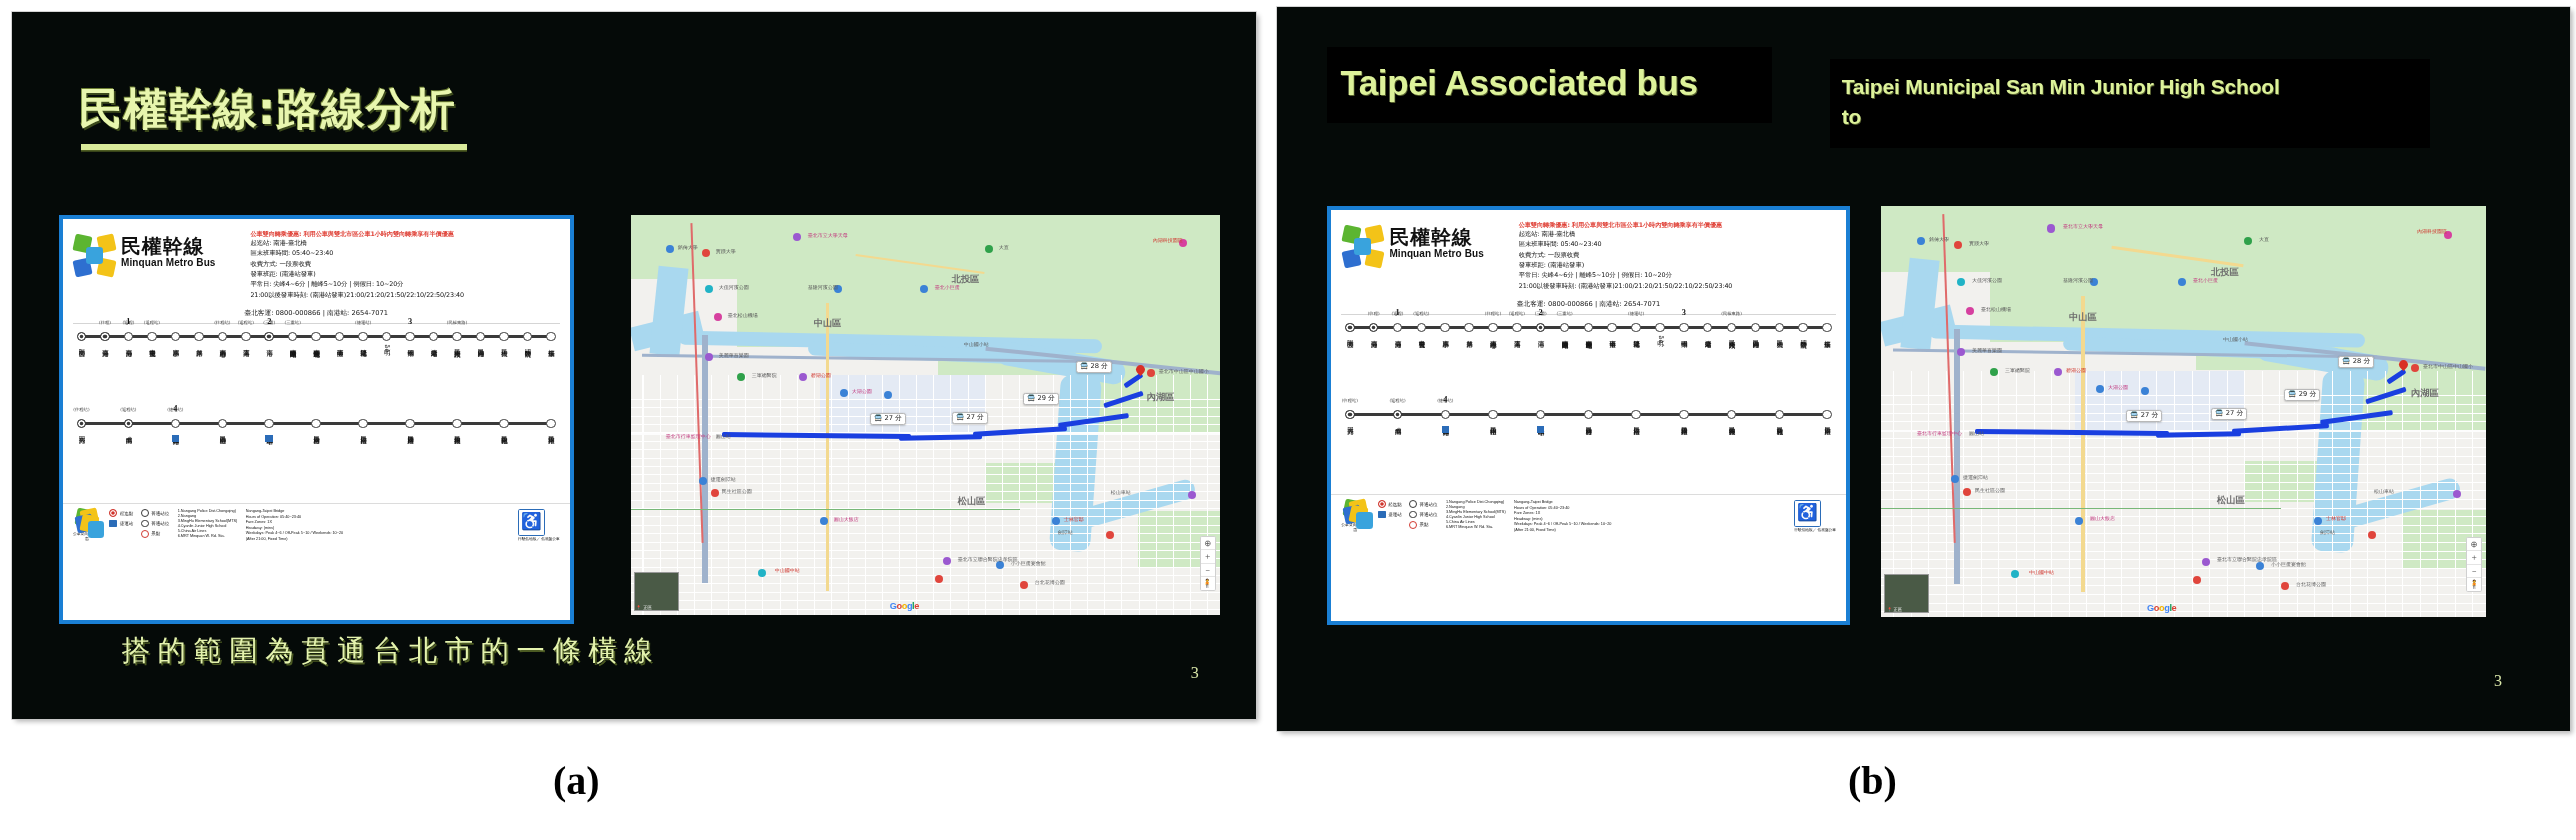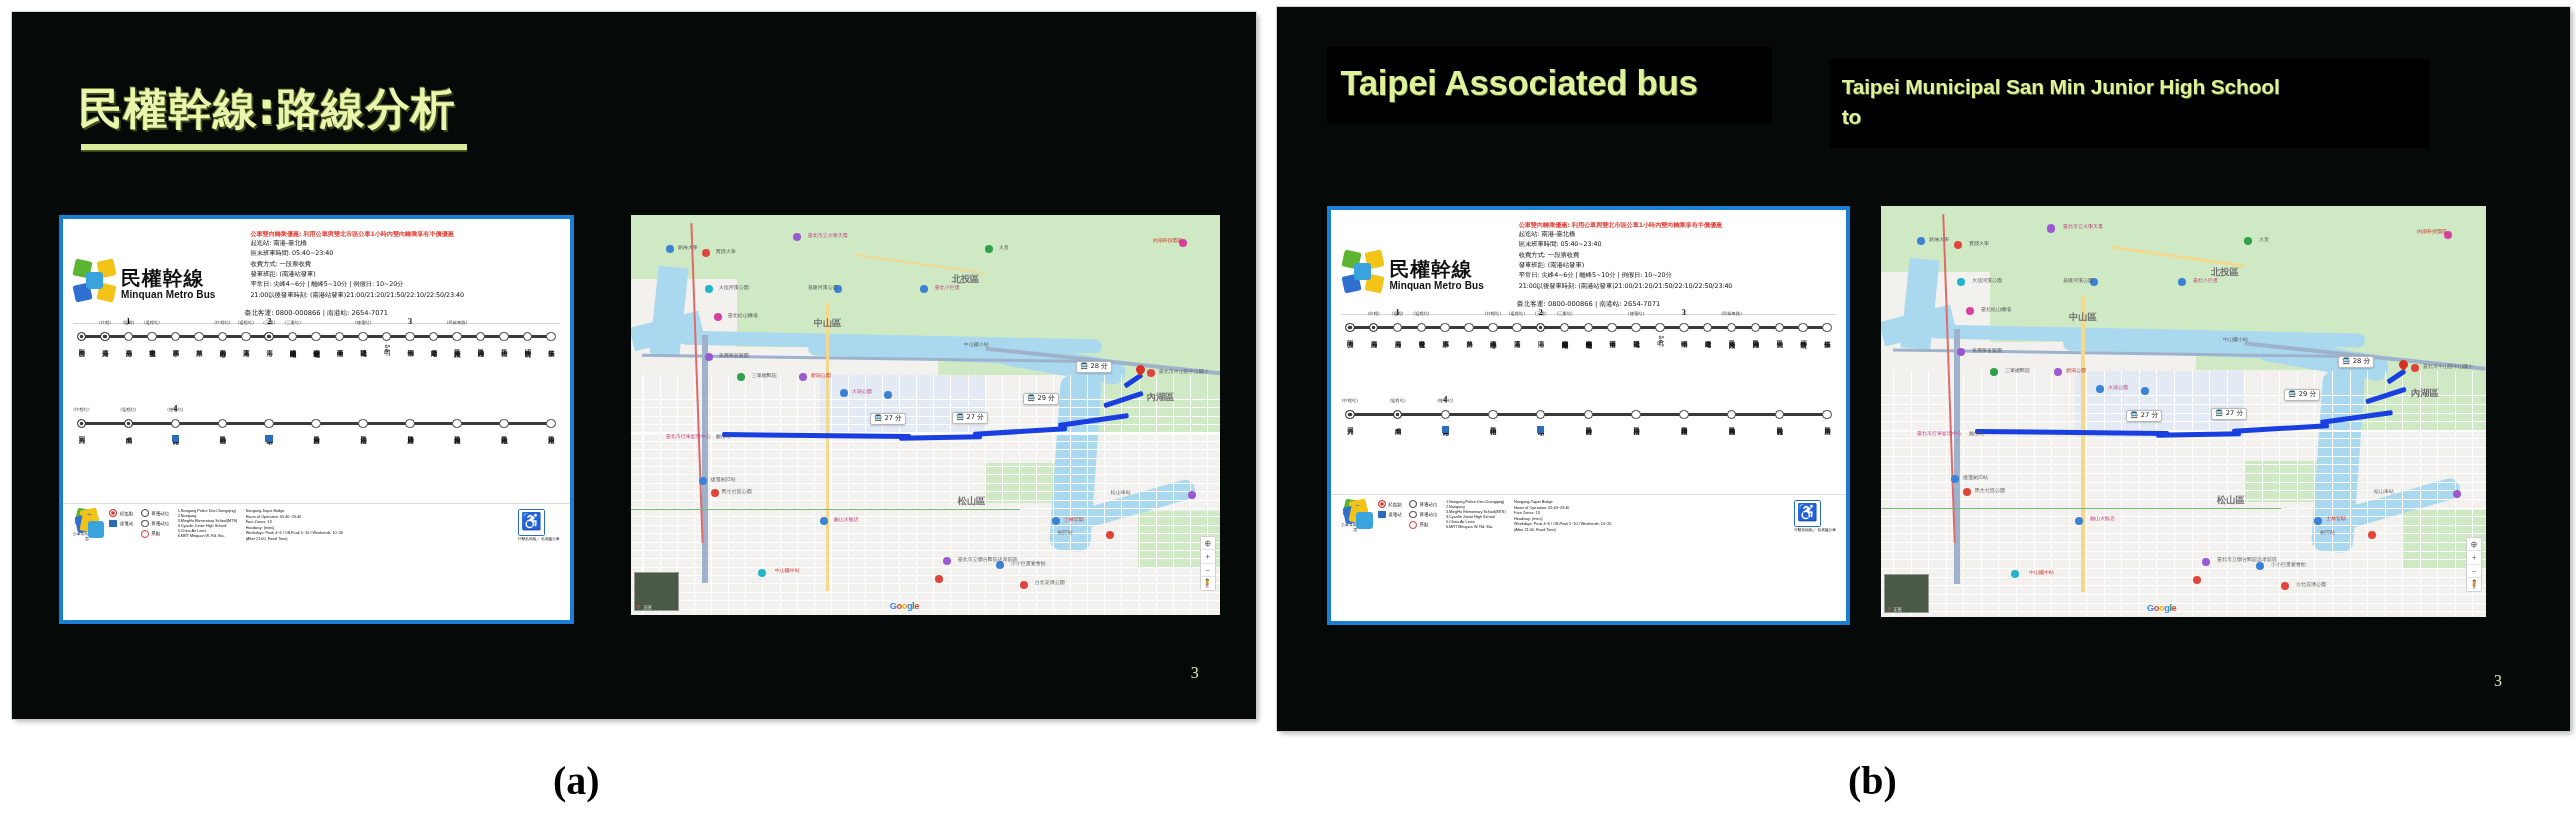--- a/index.html
+++ b/index.html
@@ -48,21 +48,21 @@
   .fig-label{position:absolute;font-family:"Liberation Serif",serif;font-size:40px;font-weight:700;color:#000;}
   #lab-a{left:553px;top:757px;}
   #lab-b{left:1848px;top:757px;}
 
   
   .buscard{position:absolute;background:#ffffff;border:4.2px solid #1a7fd4;overflow:hidden;}
   #a-bus{left:47px;top:203px;width:507px;height:401px;}
   #b-bus{left:50px;top:199px;width:515px;height:411px;}
 
   .bc-top{display:flex;padding:10px 8.4px 3.3px 11.7px;}
-  .bc-logo{width:171px;flex:0 0 171px;display:flex;align-items:flex-end;gap:6.7px;padding-top:6.7px;}
+  .bc-logo{width:171px;flex:0 0 171px;display:flex;align-items:flex-start;gap:6.7px;padding-top:6.7px;}
   .logo-mark{width:40px;height:40px;position:relative;flex:0 0 40px;}
   .logo-mark i{position:absolute;width:16.7px;height:16.7px;border-radius:2.5px;}
   .logo-mark i.g{background:#5cb531;left:0;top:0;transform:rotate(12deg);}
   .logo-mark i.y{background:#f3c318;right:0;top:0;transform:rotate(-12deg);}
   .logo-mark i.b{background:#2e6fd0;left:0;bottom:0;transform:rotate(-12deg);}
   .logo-mark i.b2{background:#f3c318;right:0;bottom:0;transform:rotate(12deg);}
   .logo-mark i.c{background:#39a3dd;left:11.7px;top:11.7px;width:16.7px;height:16.7px;border-radius:3.3px;}
   .logo-txt .cn{font-family:"DejaVu Sans",sans-serif;font-weight:700;font-size:20px;color:#111;letter-spacing:0.8px;line-height:1.1;}
   .logo-txt .en{font-family:"Liberation Sans",sans-serif;font-weight:700;font-size:10px;color:#111;letter-spacing:0.1px;}
 
@@ -555,20 +555,21 @@
         </div>
         <div class="gmlogo" style="left: 259px; bottom: 3.3px;"><span style="color: rgb(66, 133, 244);">G</span><span style="color: rgb(219, 68, 55);">o</span><span style="color: rgb(244, 180, 0);">o</span><span style="color: rgb(66, 133, 244);">g</span><span style="color: rgb(15, 157, 88);">l</span><span style="color: rgb(219, 68, 55);">e</span></div>
         <div class="mapctl" style="bottom: 24px;">
           <div>⊕</div>
           <div>＋</div>
           <div>－</div>
           <div>🧍</div>
         </div>
       </div>
 
+    <div id="a-caption">搭的範圍為貫通台北市的一條橫線</div>
     <div class="pagenum" id="a-page">3</div>
   </div>
 
   <div class="slide" id="slide-b">
 
     <div id="b-title">
       <div class="line">Taipei Associated bus</div>
     </div>
     <div id="b-sub">
       <div class="line">Taipei Municipal San Min Junior High School</div>

